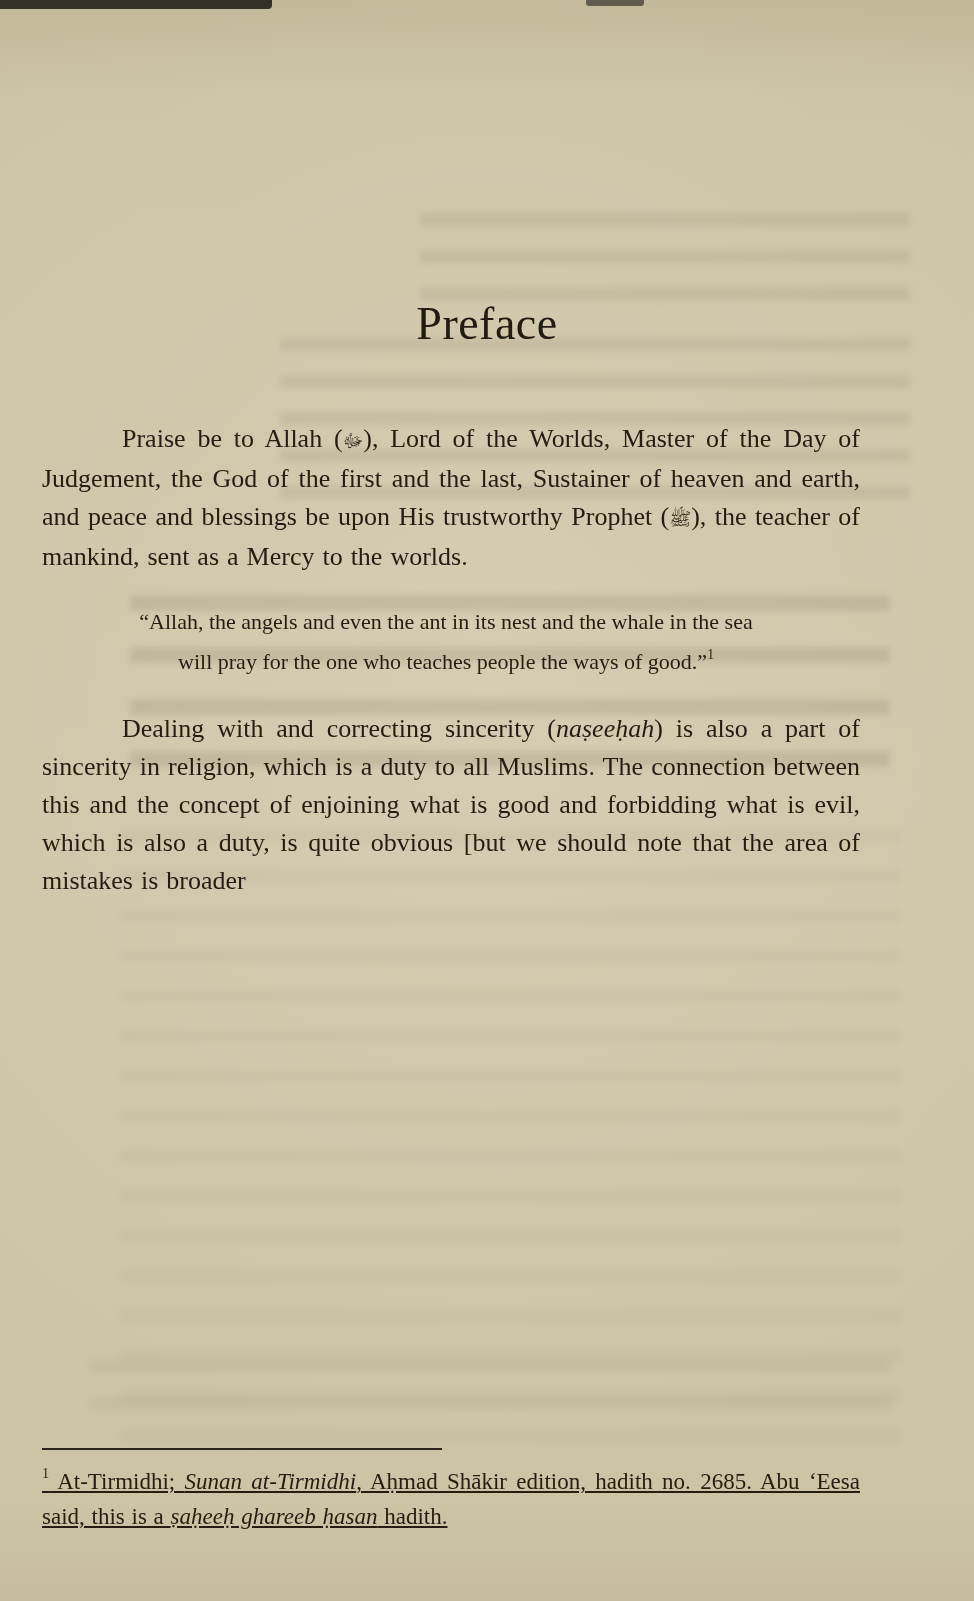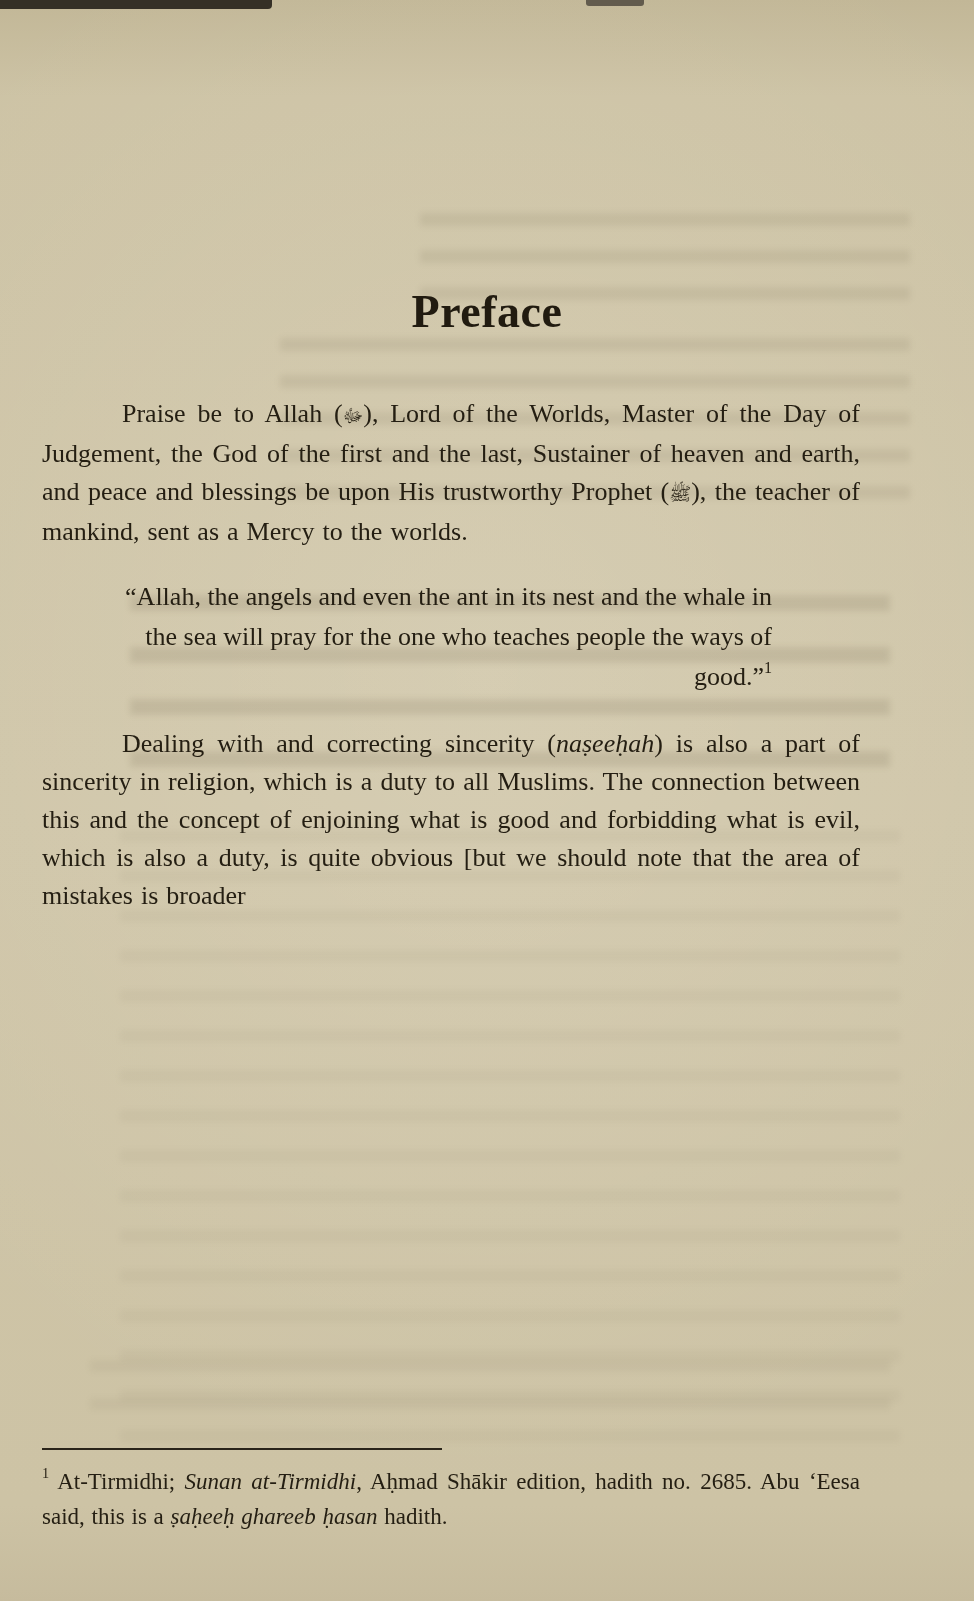--- a/index.html
+++ b/index.html
@@ -59,68 +59,69 @@
     background: repeating-linear-gradient(180deg, rgba(115,105,80,0.22) 0 12px, rgba(0,0,0,0) 12px 40px);
   }
   .g5 {
     left: 90px; top: 1360px; width: 800px; height: 60px; opacity: .30;
     background: repeating-linear-gradient(180deg, rgba(115,105,80,0.26) 0 12px, rgba(0,0,0,0) 12px 38px);
   }
 
   .title {
     position: absolute;
     top: 285px; left: 0; right: 0;
-    margin: 0;
+    margin: 12px;
     text-align: center;
     font-size: 46px;
-    font-weight: bold;
+    font-weight: normal;
     letter-spacing: 0.5px;
     color: #211b10;
   }
 
   .content {
     position: absolute;
-    top: 395px;
+    top: 420px;
     left: 42px;
     width: 818px;
   }
   .para {
     margin: 0 0 26px 0;
     font-size: 26px;
     line-height: 38px;
     text-align: justify;
     text-indent: 80px;
     word-spacing: 1.5px;
   }
   .quote {
     margin: 4px 0 28px 78px;
     width: 652px;
-    font-size: 26px;
+    font-size: 22px;
     line-height: 40px;
-    text-align: right;
+    text-align: center;
     text-indent: 0;
   }
 
   .footnote-area {
     position: absolute;
     top: 1448px;
     left: 42px;
     width: 818px;
   }
   .footnote-rule {
     width: 400px;
     height: 0;
     border-top: 2px solid #2a241a;
   }
   .footnote {
     margin: 14px 0 0 0;
     font-size: 23px;
     line-height: 35px;
     text-align: justify;
     word-spacing: 1px;
+    text-decoration: underline;
   }
 
   .seg-italic { font-style: italic; }
   .seg-symbol {
     font-family: "DejaVu Sans", sans-serif;
     font-size: 0.70em;
     letter-spacing: -1px;
   }
   sup.seg-sup {
     font-size: 0.62em;

